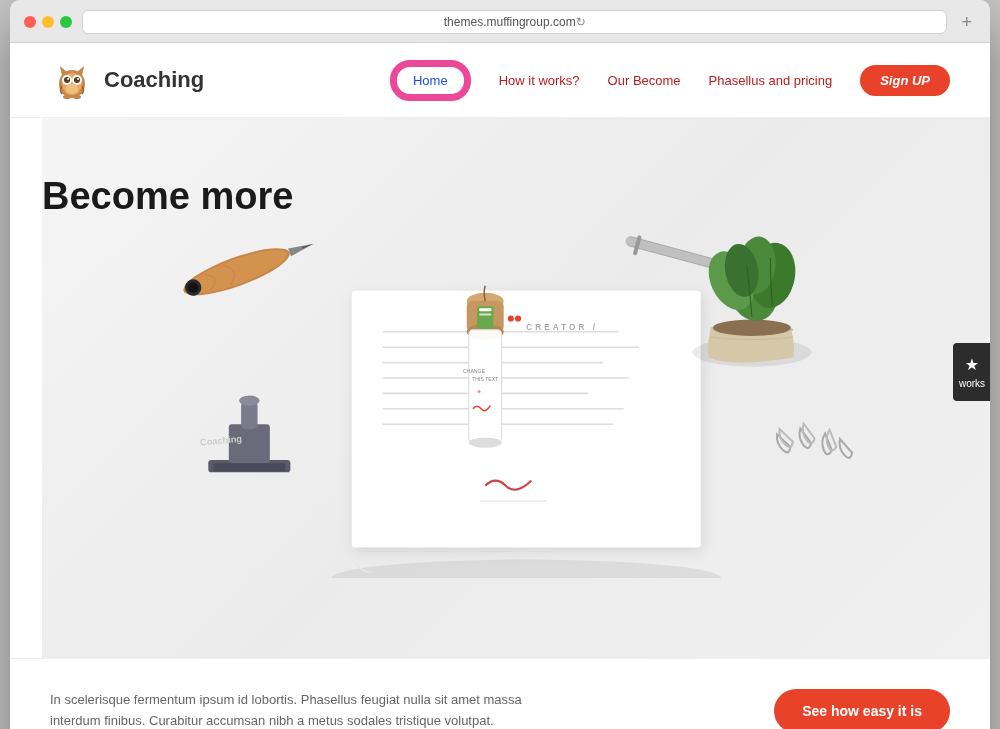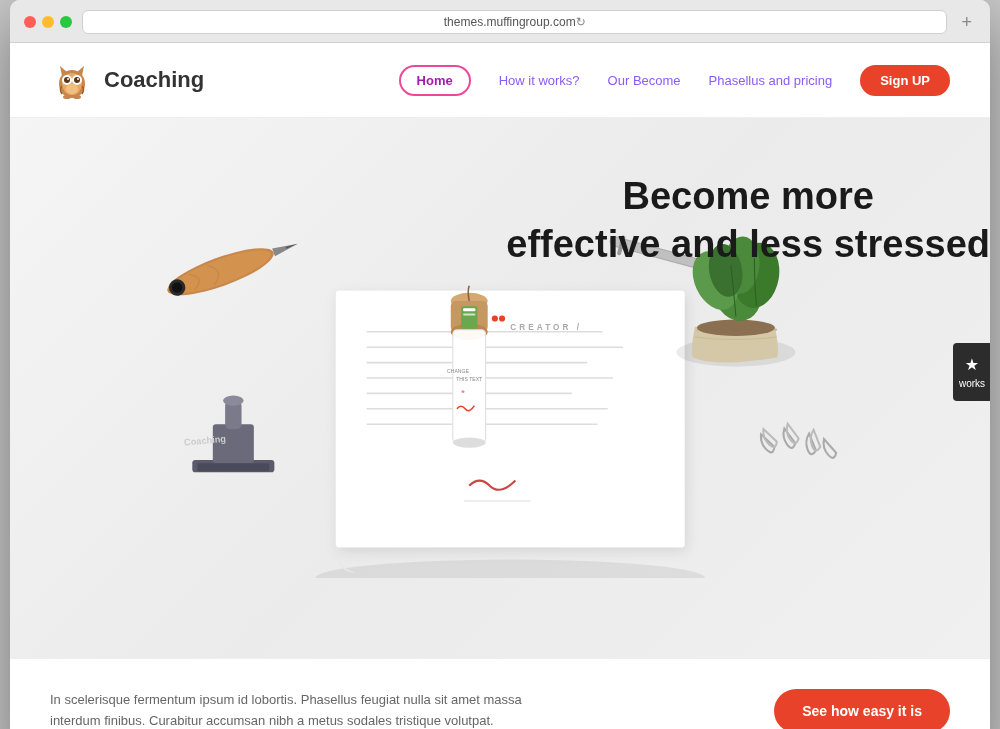--- a/index.html
+++ b/index.html
@@ -108,54 +108,56 @@
     }
 
     .nav-links {
       display: flex;
       align-items: center;
       gap: 28px;
     }
 
     .nav-link {
       font-size: 13px;
-      color: #8b5cf6;
+      color: #b91c1c;
       text-decoration: none;
       cursor: pointer;
     }
 
     .nav-link.active {
       background: white;
-      border: 2px solid #ec4899;
+      border: 7px solid #ec4899;
       border-radius: 20px;
       padding: 6px 16px;
-      color: #a21caf;
-      font-weight: 700;
+      color: #1d4ed8;
+      font-weight: 400;
     }
 
     .signup-btn {
       background: #e8422a;
       color: white;
       border: none;
       border-radius: 20px;
       padding: 8px 20px;
       font-size: 13px;
       font-weight: 600;
       cursor: pointer;
+      font-style: italic;
     }
 
     
     .hero {
       background: linear-gradient(135deg, #f5f5f5 0%, #ebebeb 50%, #f0f0f0 100%);
       min-height: 540px;
       position: relative;
       overflow: hidden;
       display: flex;
       flex-direction: column;
-      align-items: flex-end;
+      align-items: flex-start;
+      margin-left: 32px;
     }
 
     .hero-title {
       text-align: center;
       margin-top: 55px;
       font-size: 38px;
       font-weight: 700;
       color: #1a1a1a;
       line-height: 1.25;
       z-index: 2;
@@ -276,21 +278,20 @@
         <a class="nav-link">How it works?</a>
         <a class="nav-link">Our Become</a>
         <a class="nav-link">Phasellus and pricing</a>
         <button class="signup-btn">Sign UP</button>
       </div>
     </nav>
 
     <div class="hero">
       <h1 class="hero-title">
         <span>Become more</span><br>
-        <span>effective and less stressed</span>
       </h1>
 
       <svg class="illustration-svg" viewBox="0 0 900 390" xmlns="http://www.w3.org/2000/svg">
 
         <g transform="translate(260,80)">
 
           <ellipse cx="200" cy="310" rx="190" ry="18" fill="rgba(0,0,0,0.07)"></ellipse>
 
           <rect x="30" y="30" width="340" height="250" rx="3" fill="white" filter="url(#shadow)"></rect>
 

